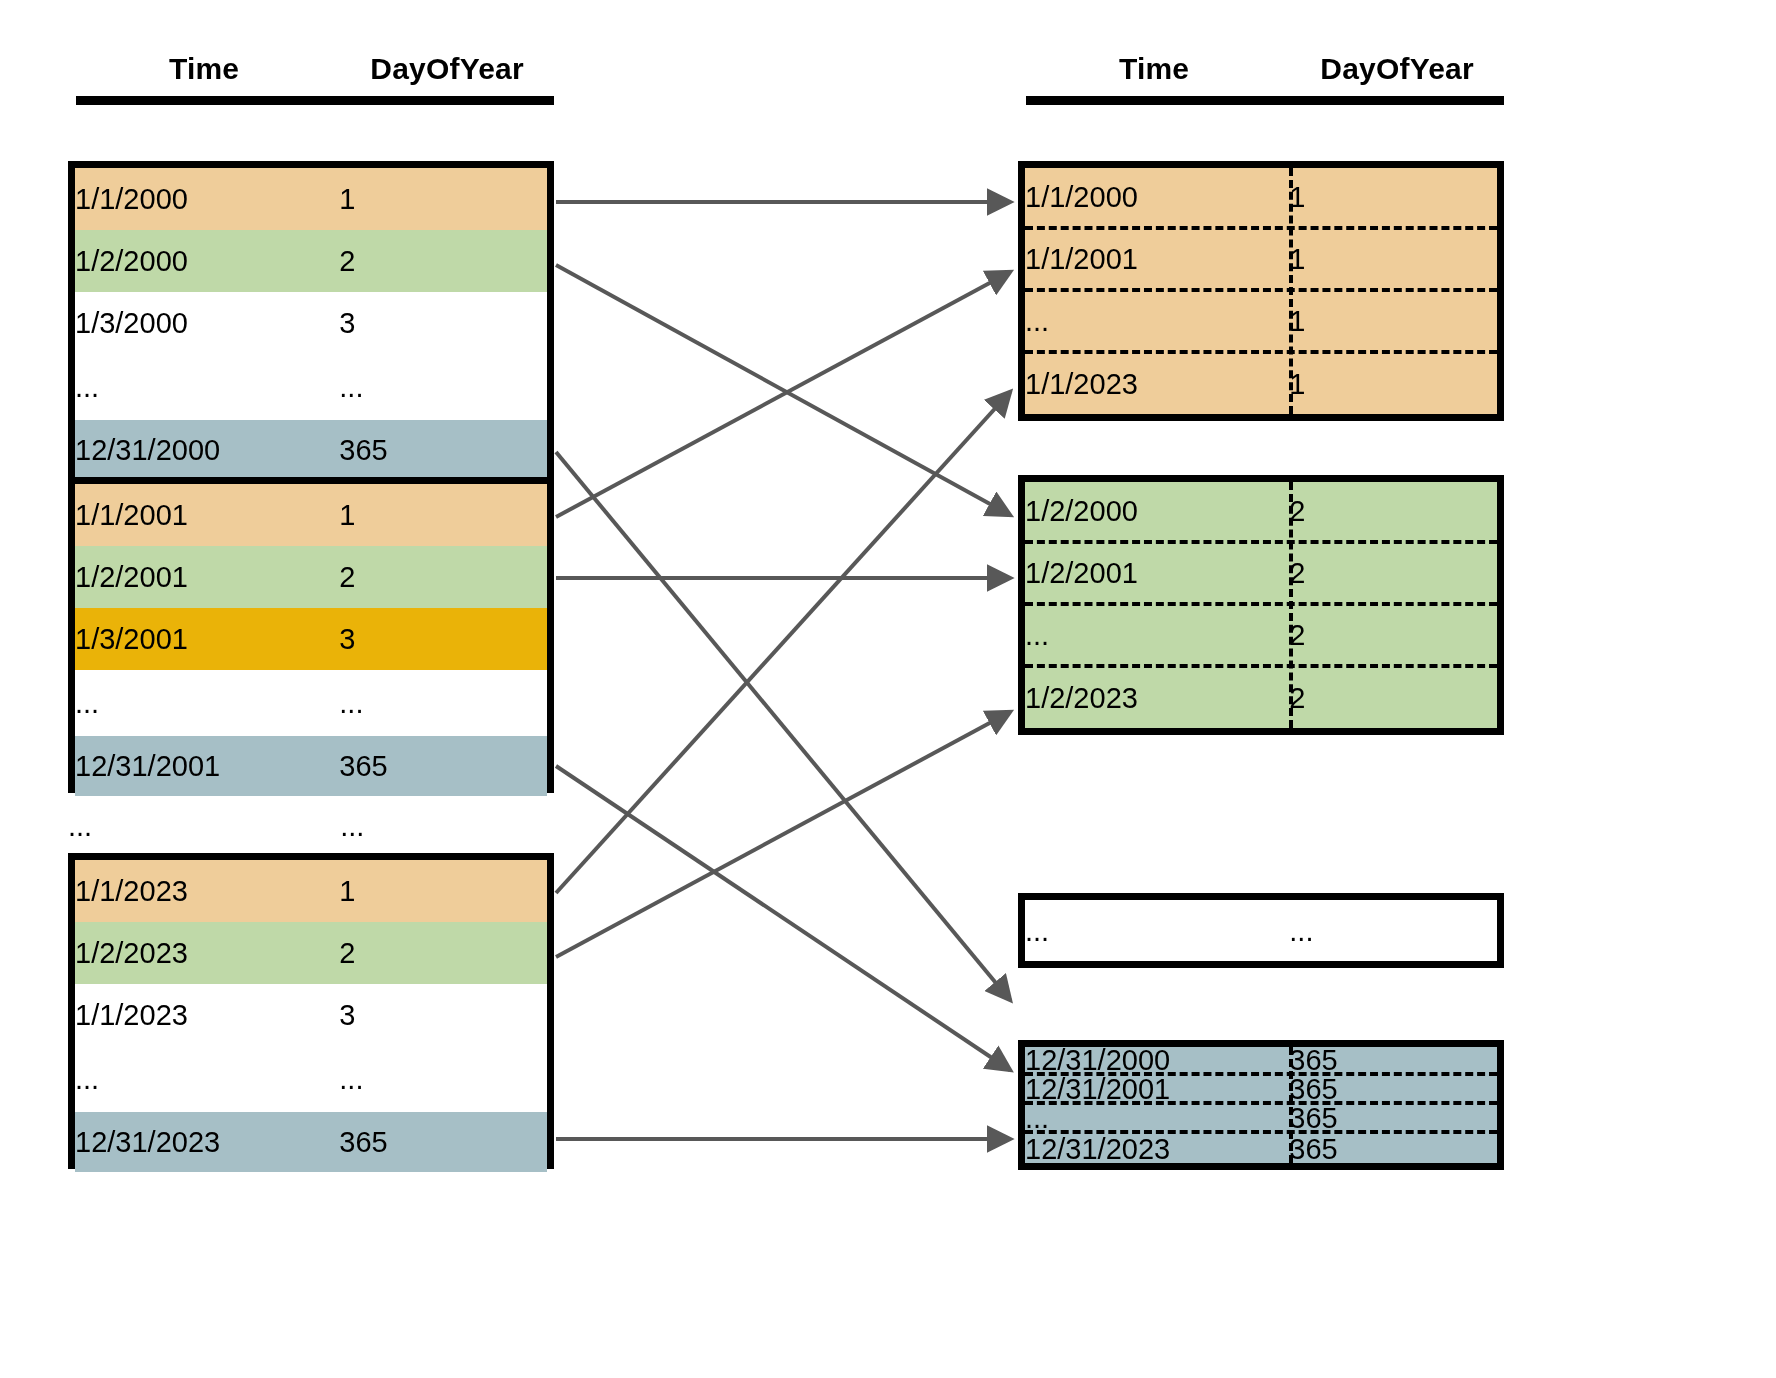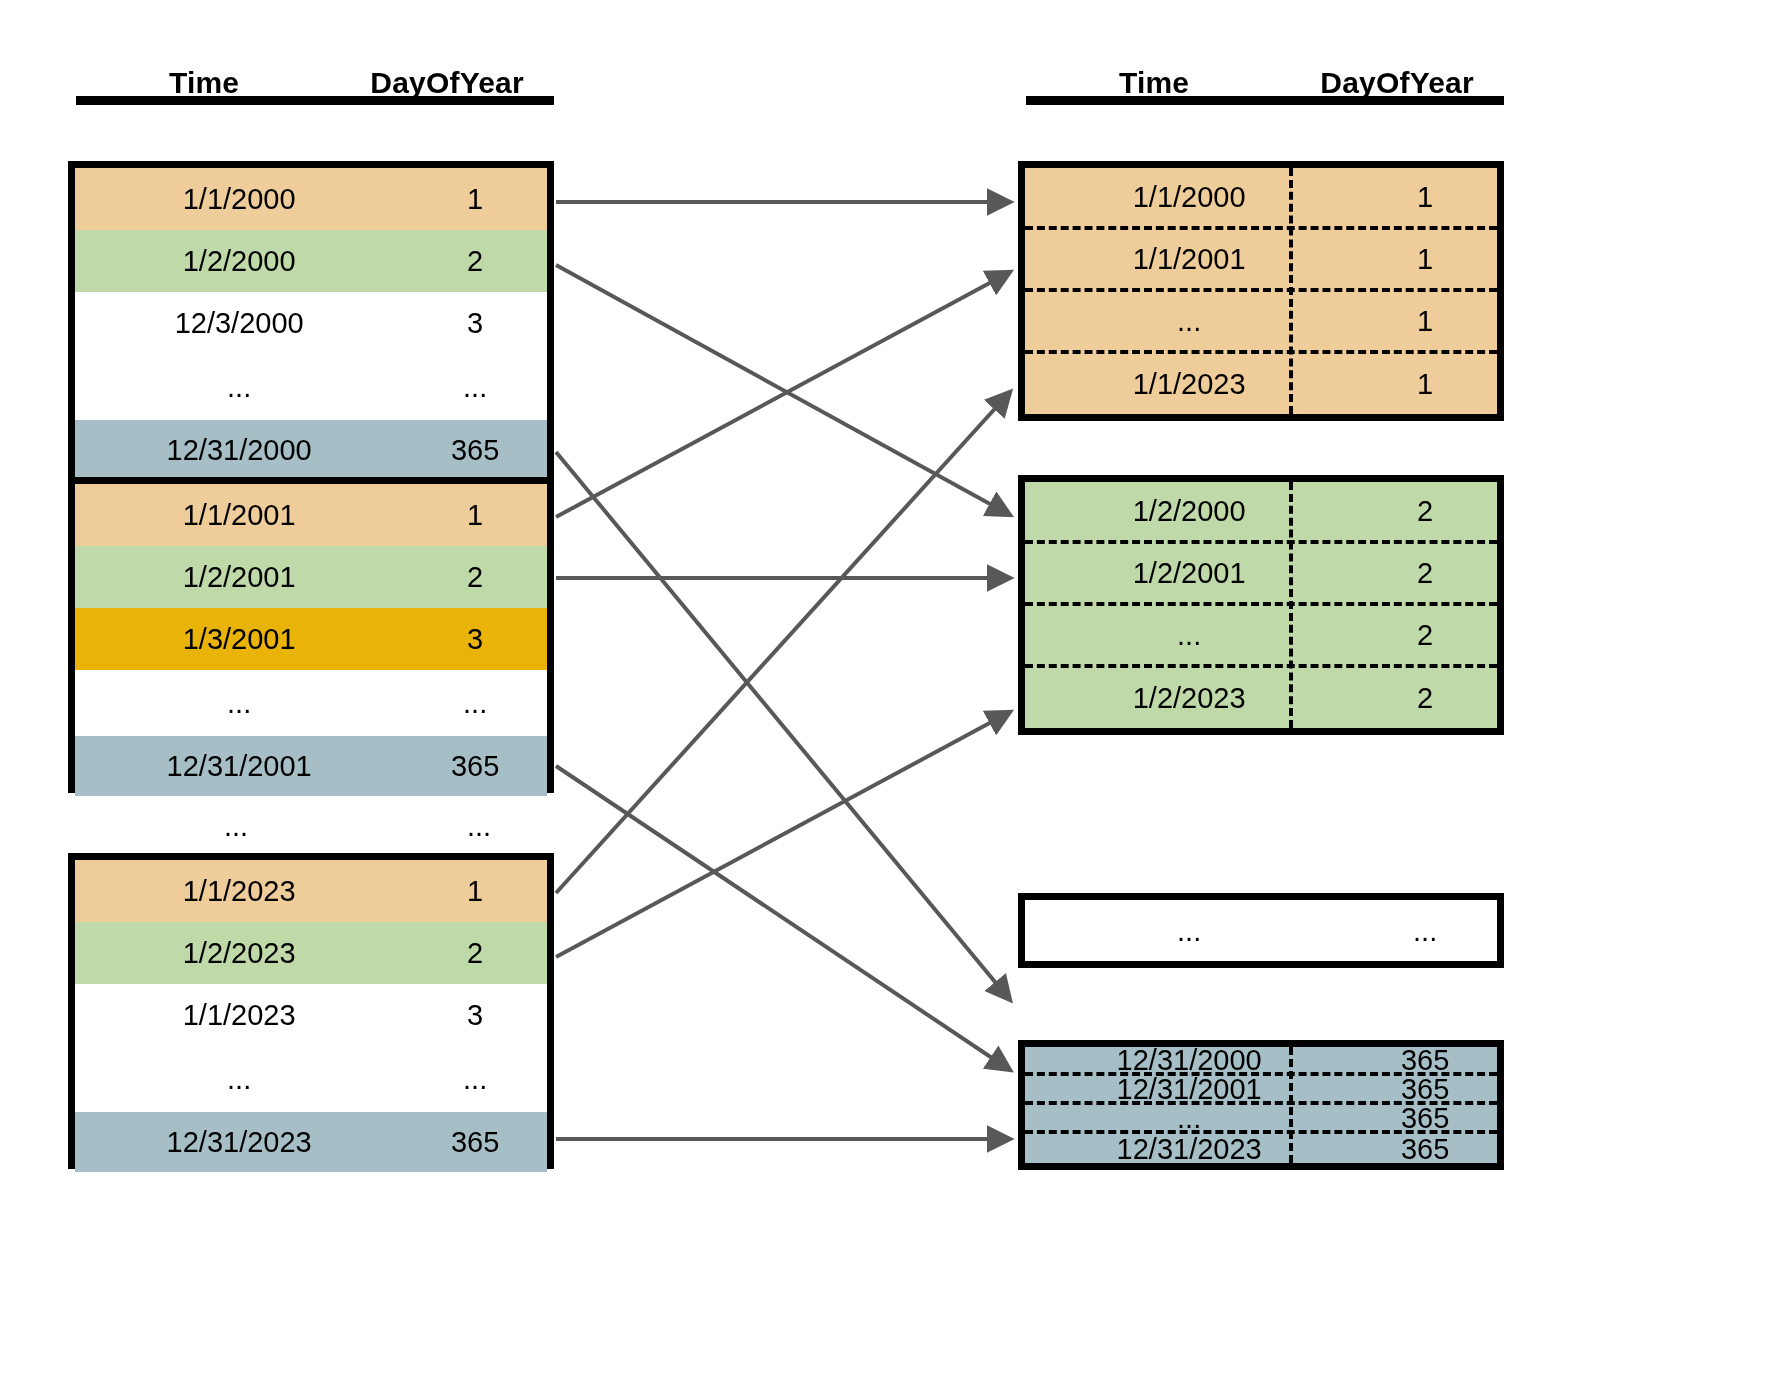--- a/index.html
+++ b/index.html
@@ -3,29 +3,29 @@
 <meta charset="utf-8">
 <style>
   html,body{margin:0;padding:0;background:#ffffff;}
   body{width:1776px;height:1378px;position:relative;overflow:hidden;
        font-family:"Liberation Sans","DejaVu Sans",sans-serif;color:#000;}
   .stage{position:absolute;left:0;top:0;width:1776px;height:1378px;}
 
   
   .hdr-group{position:absolute;}
   .hdr-row{position:relative;height:46px;}
-  .hdr-cell{position:absolute;top:14px;font-size:30px;font-weight:bold;
+  .hdr-cell{position:absolute;top:0;font-size:30px;font-weight:bold;
             letter-spacing:.2px;text-align:center;white-space:nowrap;}
   .hdr-rule{position:absolute;height:9px;background:#000;}
 
   
   .tbl{position:absolute;border:7px solid #000;box-sizing:border-box;background:#fff;}
   .trow{position:relative;box-sizing:border-box;width:100%;}
   .tcell{position:absolute;top:50%;transform:translateY(-50%);
-         font-size:29px;text-align:center;white-space:nowrap;line-height:1;padding-left:32px;}
+         font-size:29px;text-align:left;white-space:nowrap;line-height:1;}
   .c-time{left:0;width:56%;}
   .c-doy{left:56%;width:44%;}
 
   
   .dashrow{border-bottom:4px dashed #000;}
   .dashrow:last-child{border-bottom:none;}
   .vdash{position:absolute;top:0;bottom:0;left:56%;
          border-left:4px dashed #000;}
 
   
@@ -60,21 +60,21 @@
   <div class="tbl" style="left:68px;top:161px;width:486px;height:316px;">
     <div class="trow" style="height:62px;background:#EFCD9A;">
       <div class="tcell c-time">1/1/2000</div>
       <div class="tcell c-doy">1</div>
     </div>
     <div class="trow" style="height:62px;background:#BFD9A8;">
       <div class="tcell c-time">1/2/2000</div>
       <div class="tcell c-doy">2</div>
     </div>
     <div class="trow" style="height:62px;background:#FFFFFF;">
-      <div class="tcell c-time">12/3/2000</div>
+      <div class="tcell c-time">1/3/2000</div>
       <div class="tcell c-doy">3</div>
     </div>
     <div class="trow" style="height:66px;background:#FFFFFF;">
       <div class="tcell c-time">...</div>
       <div class="tcell c-doy">...</div>
     </div>
     <div class="trow" style="height:60px;background:#A6BFC6;">
       <div class="tcell c-time">12/31/2000</div>
       <div class="tcell c-doy">365</div>
     </div>

